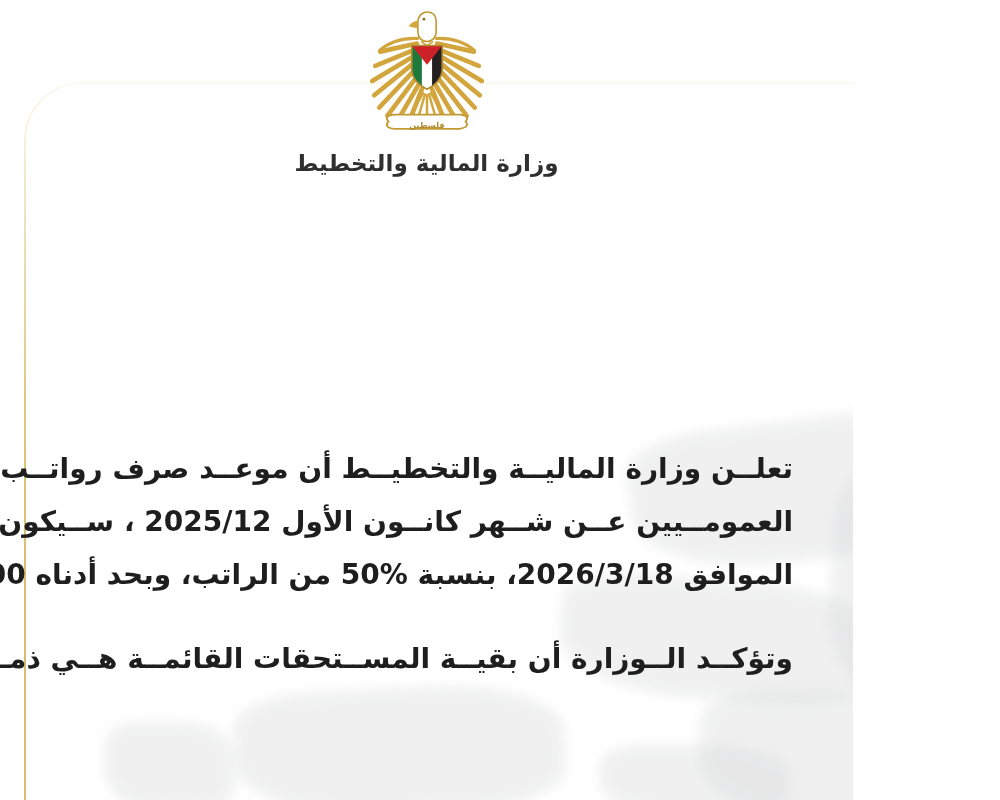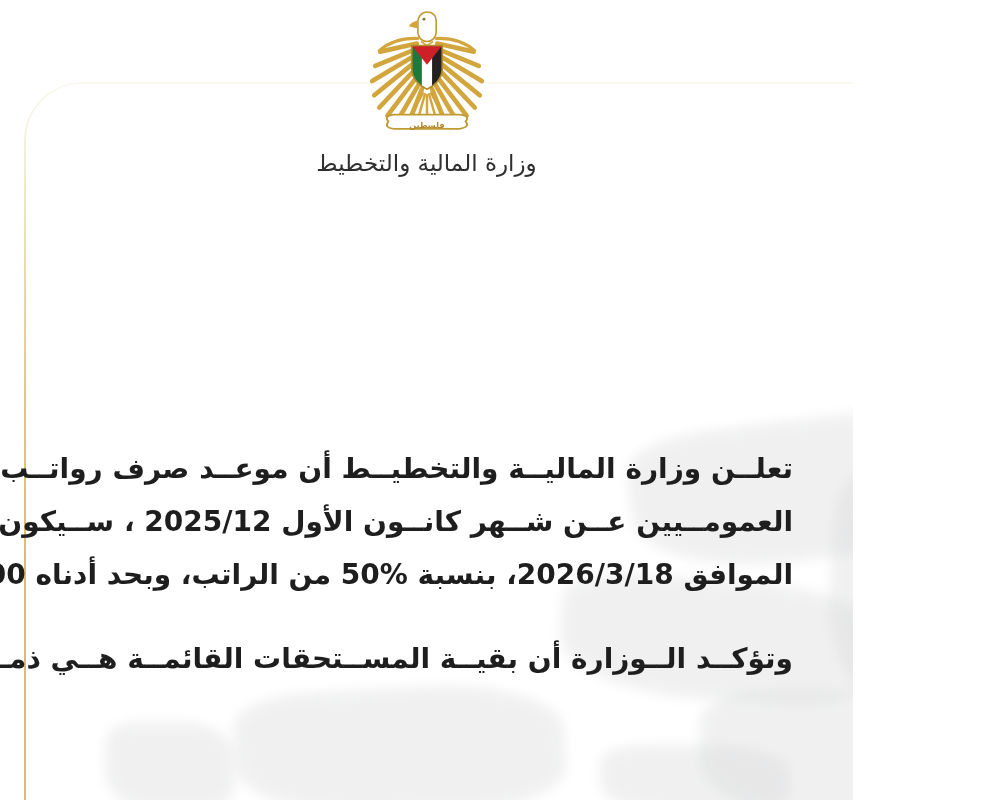--- a/index.html
+++ b/index.html
@@ -13,21 +13,21 @@
   .frame{
     position:absolute;left:24px;top:82px;width:946px;height:900px;
     border:2px solid #d8be6c;border-radius:58px;pointer-events:none;
     -webkit-mask-image:linear-gradient(to bottom,rgba(0,0,0,.10) 0,rgba(0,0,0,.45) 140px,rgba(0,0,0,.85) 320px,#000 480px);
     mask-image:linear-gradient(to bottom,rgba(0,0,0,.10) 0,rgba(0,0,0,.45) 140px,rgba(0,0,0,.85) 320px,#000 480px);
   }
   
   .emblem{position:absolute;left:50%;top:8px;transform:translateX(-50%);width:124px;height:134px;}
   .ministry-name{
     position:absolute;left:0;top:150px;width:100%;text-align:center;
-    direction:rtl;font-size:23px;font-weight:400;color:#2f2f2f;letter-spacing:0;
+    direction:rtl;font-size:23px;font-weight:700;color:#2f2f2f;letter-spacing:0;
   }
   
   .headline{
     position:absolute;left:30px;top:262px;width:940px;text-align:center;direction:rtl;
     color:#cba23a;font-size:40px;font-weight:700;line-height:66px;
   }
   
   .bodytext{position:absolute;right:60px;left:58px;direction:rtl;color:#1e1e1e;font-weight:700;font-size:28px;line-height:53px;}
   .para1{top:442px;}
   .para2{top:632px;}

